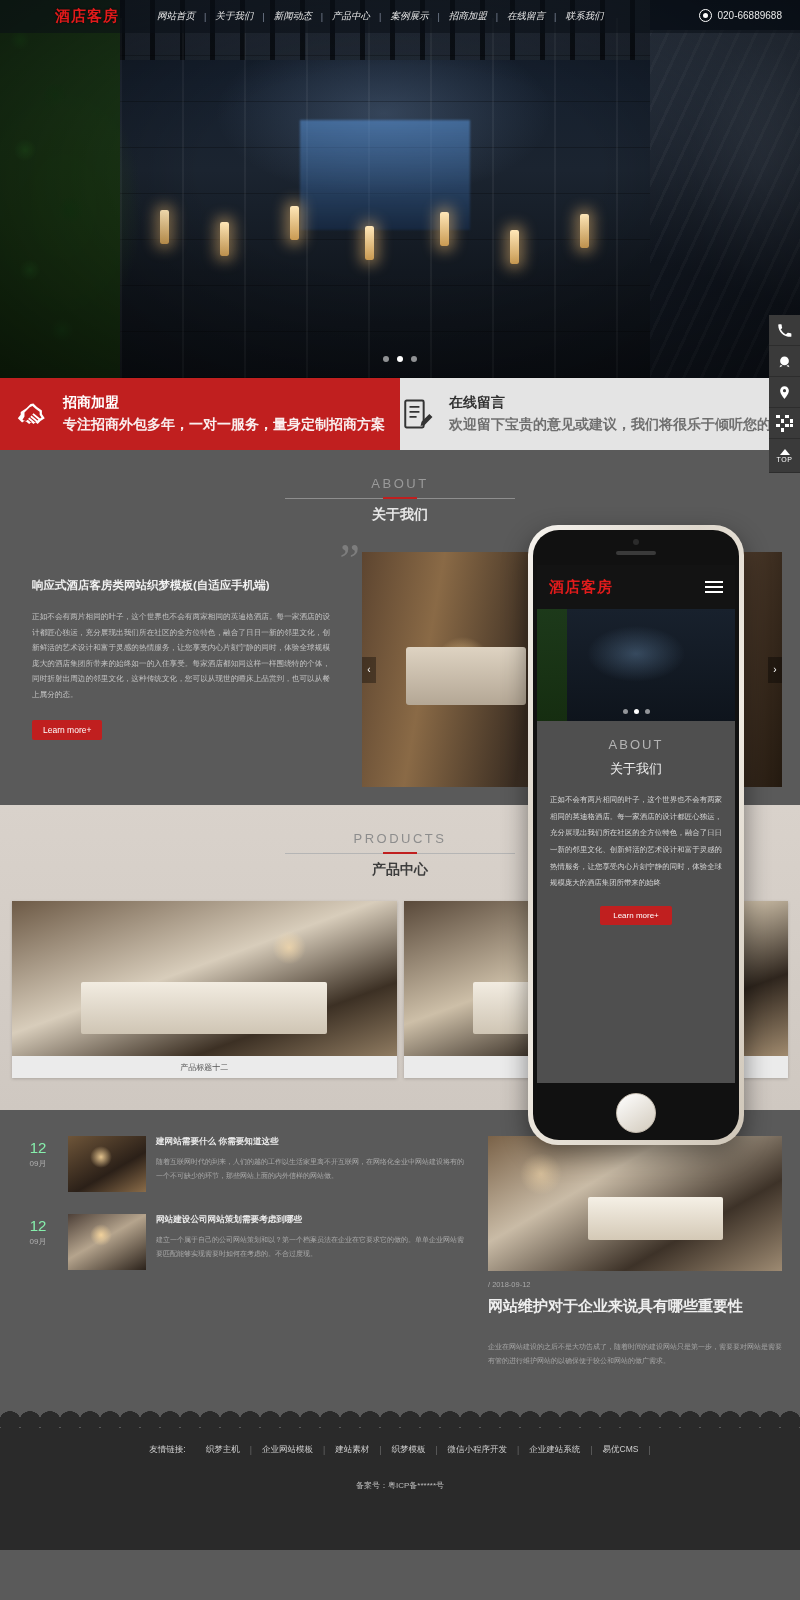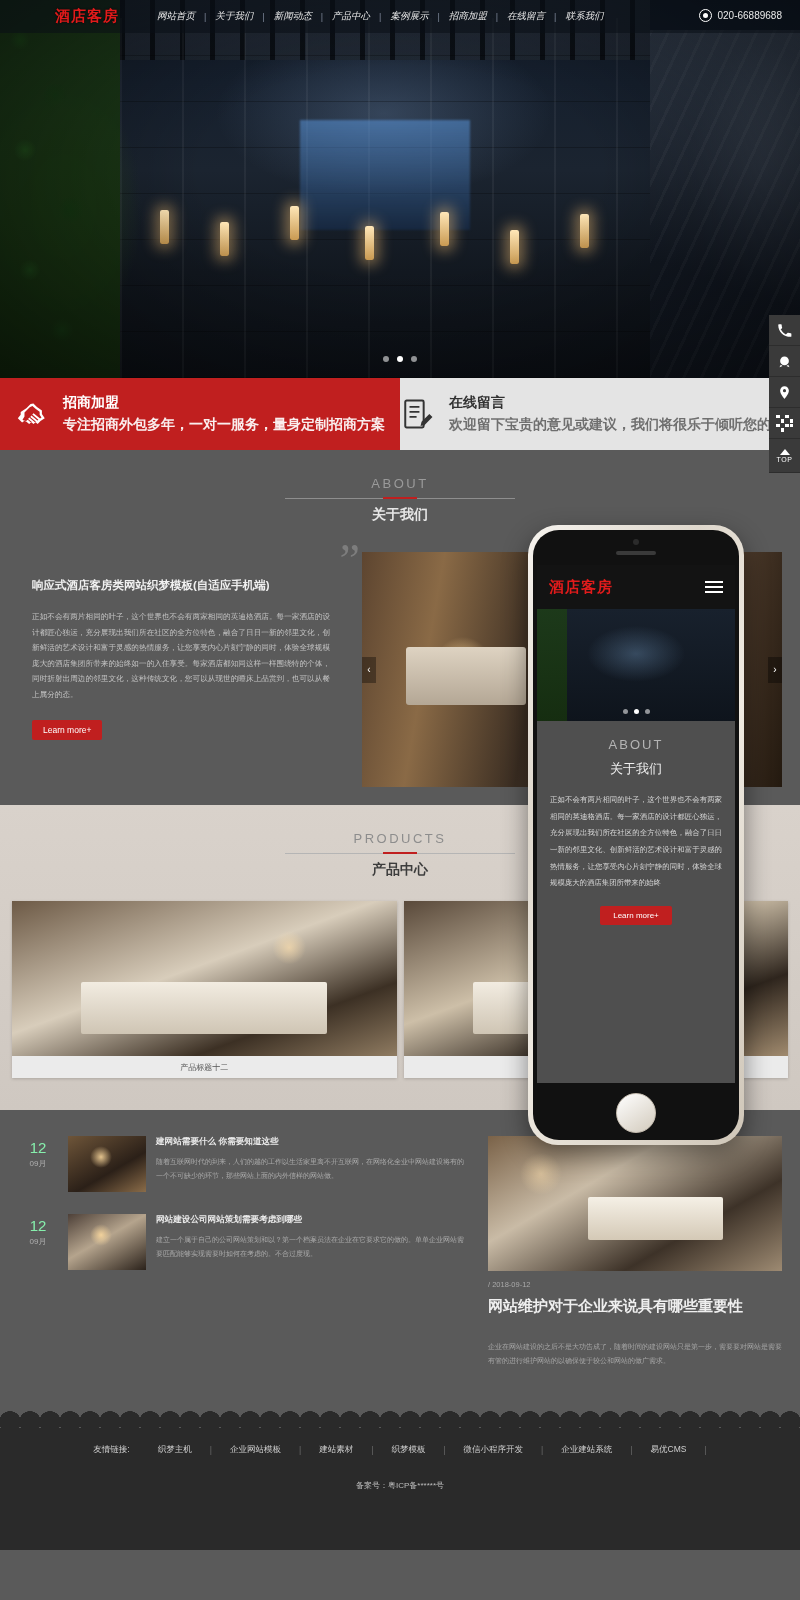--- a/index.html
+++ b/index.html
@@ -196,21 +196,21 @@
   .nr-title { font-size:15px; color:#efefef; font-weight:bold; margin-bottom:24px; }
   .nr-desc { font-size:7px; color:#a6a6a6; line-height:1.95; }
 
   
   .wave { height:18px; background:#5a5a5a; position:relative; overflow:hidden; }
   .wave::after { content:""; position:absolute; left:0; bottom:0; width:820px; height:20px;
     background-image:radial-gradient(circle 11px at 10px 14px, #2a2a2a 97%, transparent 100%);
     background-size:20px 20px; background-repeat:repeat-x; }
   .footer { background:#2a2a2a; height:122px; padding-top:16px; }
   .flinks { display:flex; justify-content:center; align-items:center; flex-wrap:wrap;
-    gap:8px; font-size:8.5px; color:#cfcfcf; }
+    gap:0; font-size:8.5px; color:#cfcfcf; }
   .flinks .lb { color:#cfcfcf; margin-right:10px; }
   .flinks a { color:#cfcfcf; text-decoration:none; padding:0 10px; }
   .flinks .vs { color:#6a6a6a; }
   .fcopy { text-align:center; margin-top:22px; font-size:8px; color:#bdbdbd;
     line-height:1.9; }
 
   
   .phone-mock { position:absolute; left:528px; top:525px; width:216px; height:620px;
     z-index:30; }
   .phone-body { position:absolute; inset:0; border-radius:30px;

